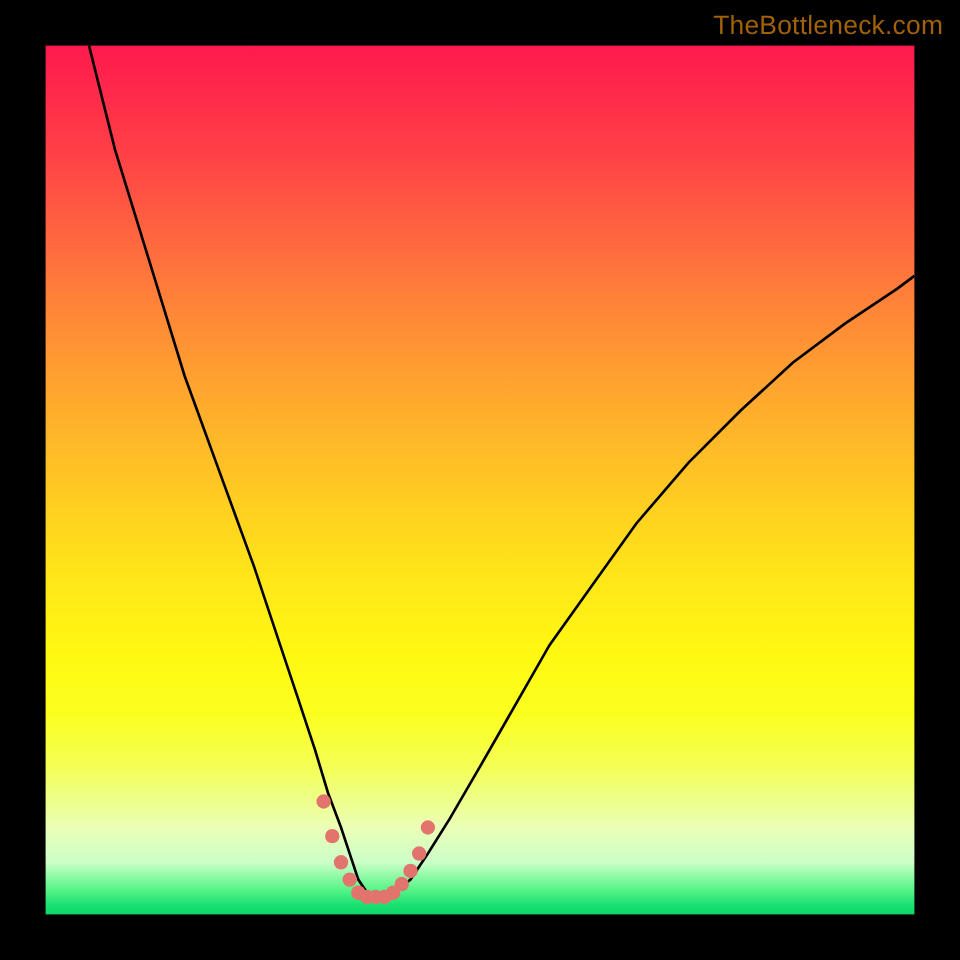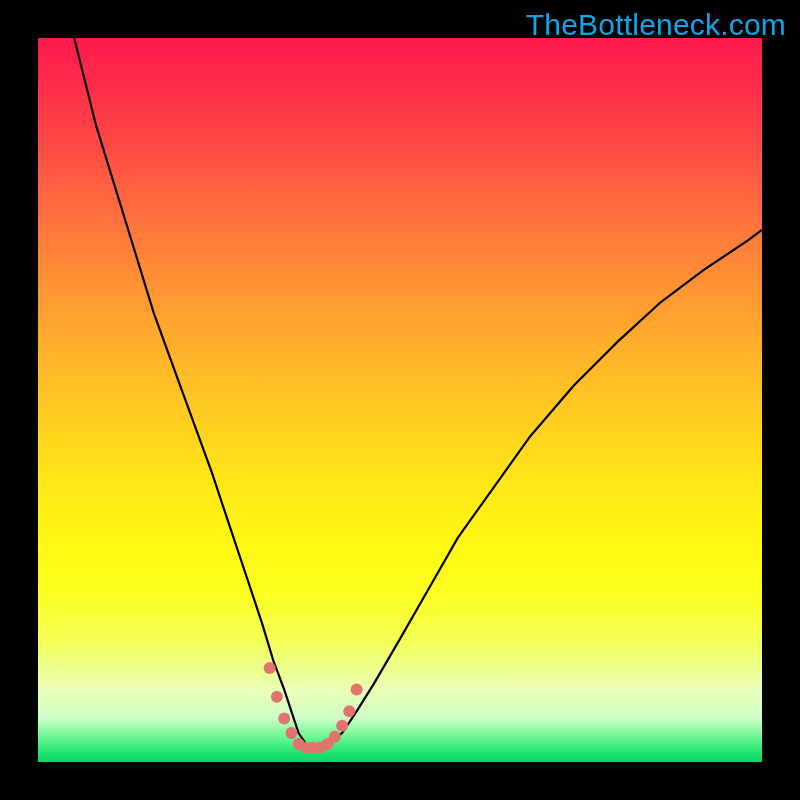--- a/index.html
+++ b/index.html
@@ -34,23 +34,23 @@
       #5cf58a 97%,
       #18e070 99%,
       #0fd868 100%
     );
   }
   .watermark {
     position: absolute;
     top: 8px;
     right: 14px;
     font-family: Arial, Helvetica, sans-serif;
-    font-size: 30px;
+    font-size: 22px;
     font-weight: 400;
-    color: #0ea5e9;
+    color: #a16207;
     letter-spacing: 0.2px;
     z-index: 10;
   }
   svg.curve {
     position: absolute;
     left: 0;
     top: 0;
     width: 724px;
     height: 724px;
     overflow: visible;

